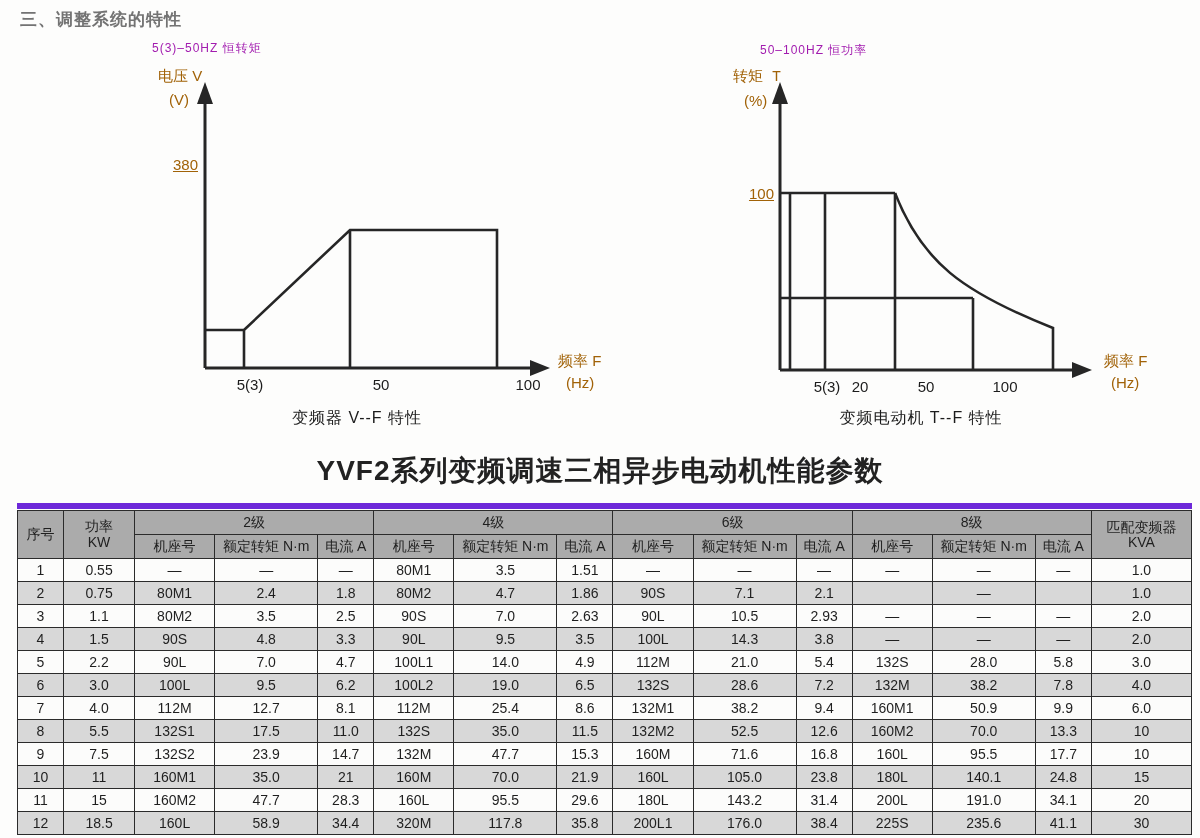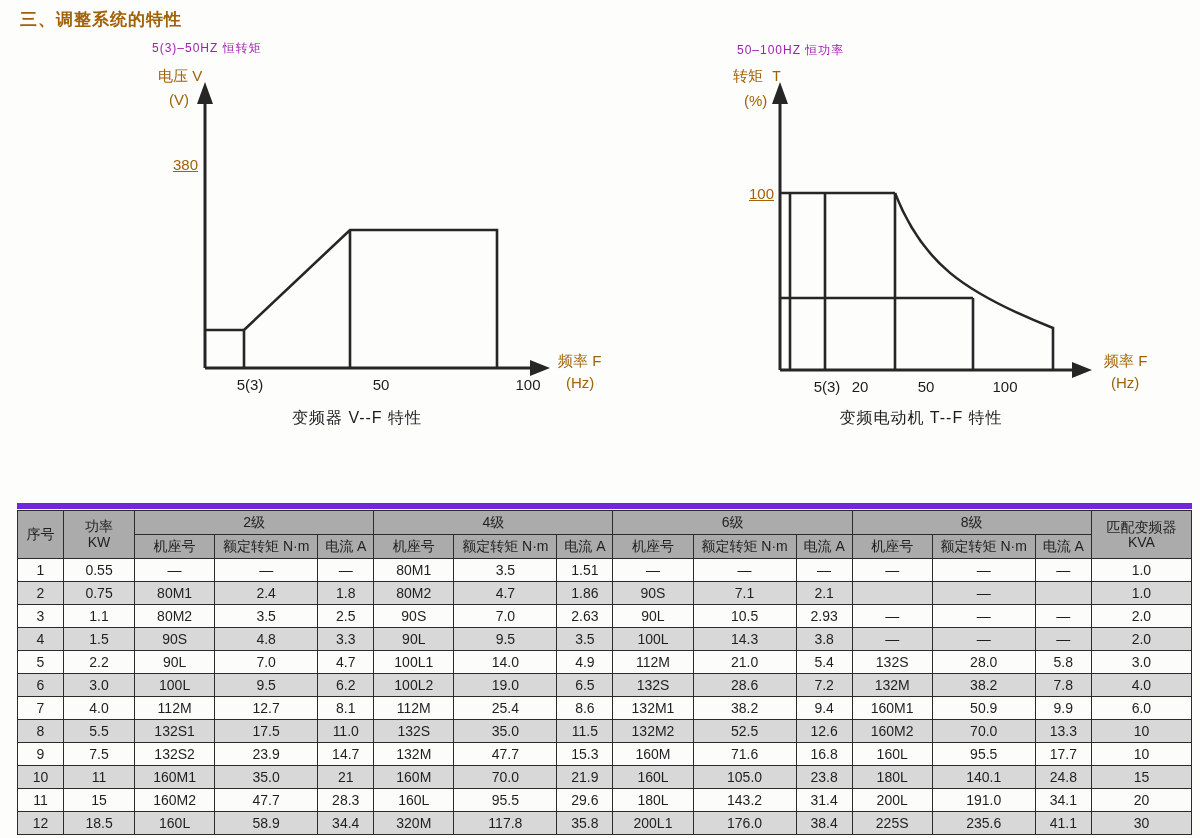--- a/index.html
+++ b/index.html
@@ -1,20 +1,20 @@
 <!DOCTYPE html>
 <html><head>
 <meta charset="utf-8">
 <style>
   * { margin:0; padding:0; box-sizing:border-box; }
   html,body { width:1200px; height:838px; background:#ffffff; overflow:hidden;
     font-family:"Liberation Sans","DejaVu Sans",sans-serif; color:#1c1c1c; }
   .page { position:relative; width:1200px; height:838px; background:#fdfdfc; }
 
-  .doc-heading { position:absolute; left:20px; top:8px; font-size:17px; font-weight:bold; color:#a16207; letter-spacing:1px; }
+  .doc-heading { position:absolute; left:20px; top:8px; font-size:17px; font-weight:bold; color:#737373; letter-spacing:1px; }
 
   .abs { position:absolute; white-space:nowrap; }
   .chart-label { font-size:15px; color:#a16207; }
   .chart-title { font-size:12px; color:#a21caf; letter-spacing:1px; }
   .tick { font-size:15px; transform:translateX(-50%);margin-left:31px; }
   .caption { font-size:16px; transform:translateX(-50%); letter-spacing:1px; }
   .right-align { text-align:right;text-decoration:underline; }
 
   svg.chart-lines { position:absolute; left:0; top:0; }
 
@@ -64,32 +64,33 @@
   <div class="abs chart-label" style="left:158px; top:67px;">电压 V</div>
   <div class="abs chart-label" style="left:169px; top:91px;">(V)</div>
   <div class="abs chart-label right-align" style="left:150px; top:156px; width:48px;">380</div>
   <div class="abs tick" style="left:219px; top:376px;">5(3)</div>
   <div class="abs tick" style="left:350px; top:376px;">50</div>
   <div class="abs tick" style="left:497px; top:376px;">100</div>
   <div class="abs chart-label" style="left:558px; top:352px;">频率 F</div>
   <div class="abs chart-label" style="left:566px; top:374px;">(Hz)</div>
   <div class="abs caption" style="left:357px; top:408px;">变频器 V--F 特性</div>
 
-  <div class="abs chart-title" style="left:737px; top:42px;">50–100HZ 恒功率</div>
+  <div class="abs chart-title" style="left:760px; top:42px;">50–100HZ 恒功率</div>
   <div class="abs chart-label" style="left:733px; top:67px;font-family:Liberation Mono, monospace;">转矩 T</div>
   <div class="abs chart-label" style="left:744px; top:92px;">(%)</div>
   <div class="abs chart-label right-align" style="left:728px; top:185px; width:46px;">100</div>
   <div class="abs tick" style="left:796px; top:378px;">5(3)</div>
   <div class="abs tick" style="left:829px; top:378px;">20</div>
   <div class="abs tick" style="left:895px; top:378px;">50</div>
   <div class="abs tick" style="left:974px; top:378px;">100</div>
   <div class="abs chart-label" style="left:1104px; top:352px;">频率 F</div>
   <div class="abs chart-label" style="left:1111px; top:374px;">(Hz)</div>
   <div class="abs caption" style="left:921px; top:408px;">变频电动机 T--F 特性</div>
 
+  <div class="table-title">YVF2系列变频调速三相异步电动机性能参数</div>
 
   <div class="table-wrap">
     <table class="spec">
       <colgroup>
         <col style="width:46px">
           <col style="width:71px">
         <col style="width:80px">
           <col style="width:103px">
           <col style="width:56px">
         <col style="width:80px">

